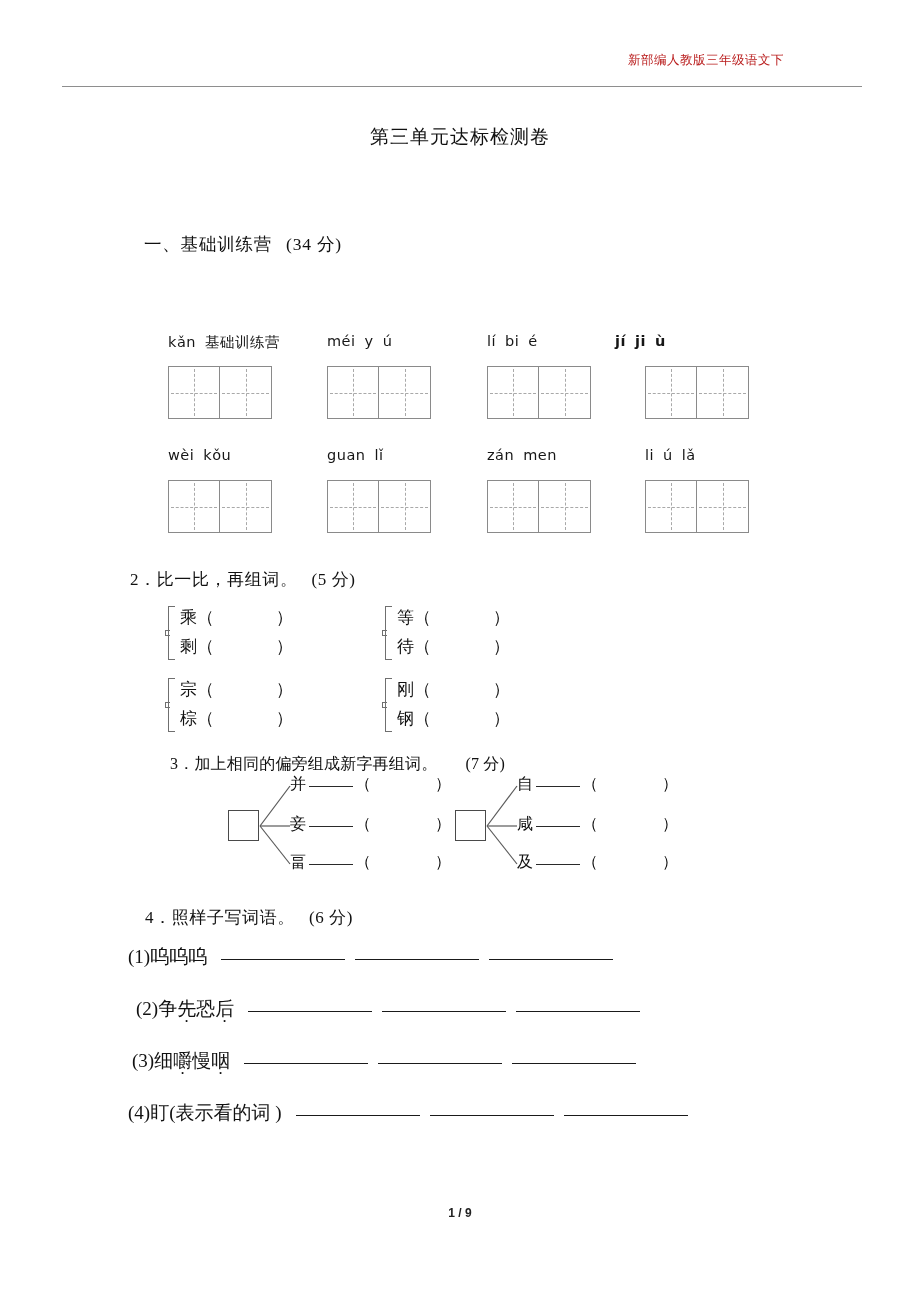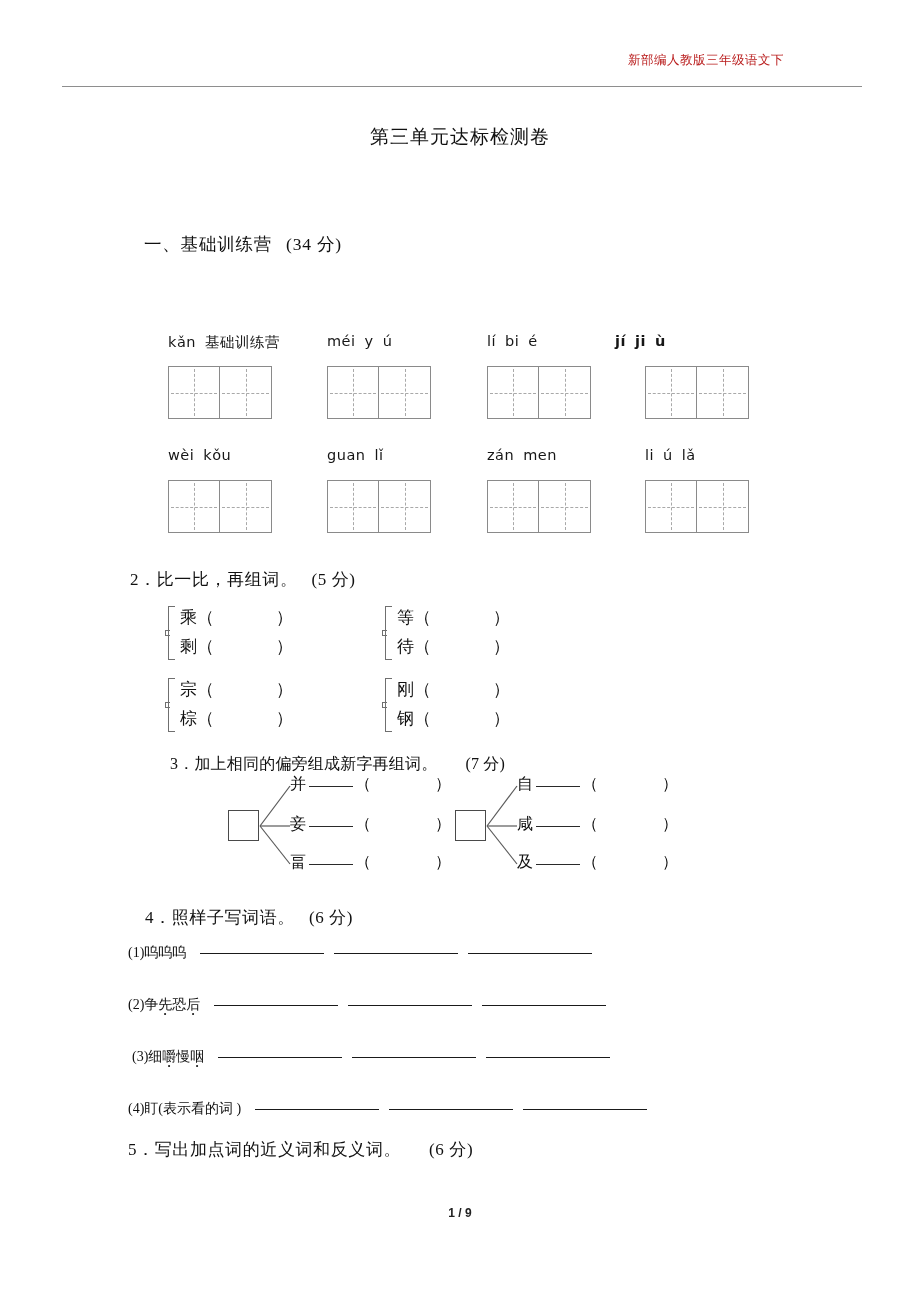--- a/index.html
+++ b/index.html
@@ -191,21 +191,21 @@
     width: 44px;
     border-bottom: 1.2px solid #2a2a2a;
     margin: 0 2px 0 3px;
     vertical-align: 2px;
   }
   .tree .paren .inner { display: inline-block; width: 64px; }
 
   
   .wline {
     position: absolute;
-    font-size: 14px;
+    font-size: 19px;
     color: #111;
     white-space: nowrap;
   }
   .wline .lead { display: inline-block; }
   .wline .dotted { position: relative; }
   .wline .dotted::after {
     content: "·";
     position: absolute;
     left: 50%;
     margin-left: -3px;
@@ -349,23 +349,20 @@
         <div class="branch" style="left: 62px; top: 74px;"><span>及</span><span class="blank"></span><span class="paren">（<span class="inner"></span>）</span></div>
       </div>
     </div>
 
   <div class="q-title" style="left:145px; top:906px;">
     <span>4．</span><span>照样子写词语。</span><span class="score">(6 分)</span>
   </div>
 
   <div id="q4-items">
       <div class="wline" style="left: 128px; top: 944px;"><span class="lead"><span>(1)</span><span class="">呜</span><span class="">呜</span><span class="">呜</span></span><span class="ul first"></span><span class="ul"></span><span class="ul"></span></div>
-      <div class="wline" style="left: 128px; top: 996px;"><span class="lead"><span>(2)</span><span class="">争</span><span class="dotted">先</span><span class="">恐</span><span class="dotted">后</span></span><span class="ul first"></span><span class="ul"></span><span class="ul"></span></div>
+      <div class="wline" style="left: 136px; top: 996px;"><span class="lead"><span>(2)</span><span class="">争</span><span class="dotted">先</span><span class="">恐</span><span class="dotted">后</span></span><span class="ul first"></span><span class="ul"></span><span class="ul"></span></div>
       <div class="wline" style="left: 132px; top: 1048px;"><span class="lead"><span>(3)</span><span class="">细</span><span class="dotted">嚼</span><span class="">慢</span><span class="dotted">咽</span></span><span class="ul first"></span><span class="ul"></span><span class="ul"></span></div>
       <div class="wline" style="left: 128px; top: 1100px;"><span class="lead"><span>(4)</span><span class="">盯</span><span class="">(</span><span class="">表</span><span class="">示</span><span class="">看</span><span class="">的</span><span class="">词</span><span class=""> </span><span class="">)</span></span><span class="ul first"></span><span class="ul"></span><span class="ul"></span></div>
     </div>
 
-  <div class="q-title" style="left:128px; top:1138px;">
-    <span>5．</span><span>写出加点词的近义词和反义词。</span><span class="score tight">(6 分)</span>
-  </div>
 
   <div class="footer">1 / 9</div>
 </div>
 
 </body></html>

